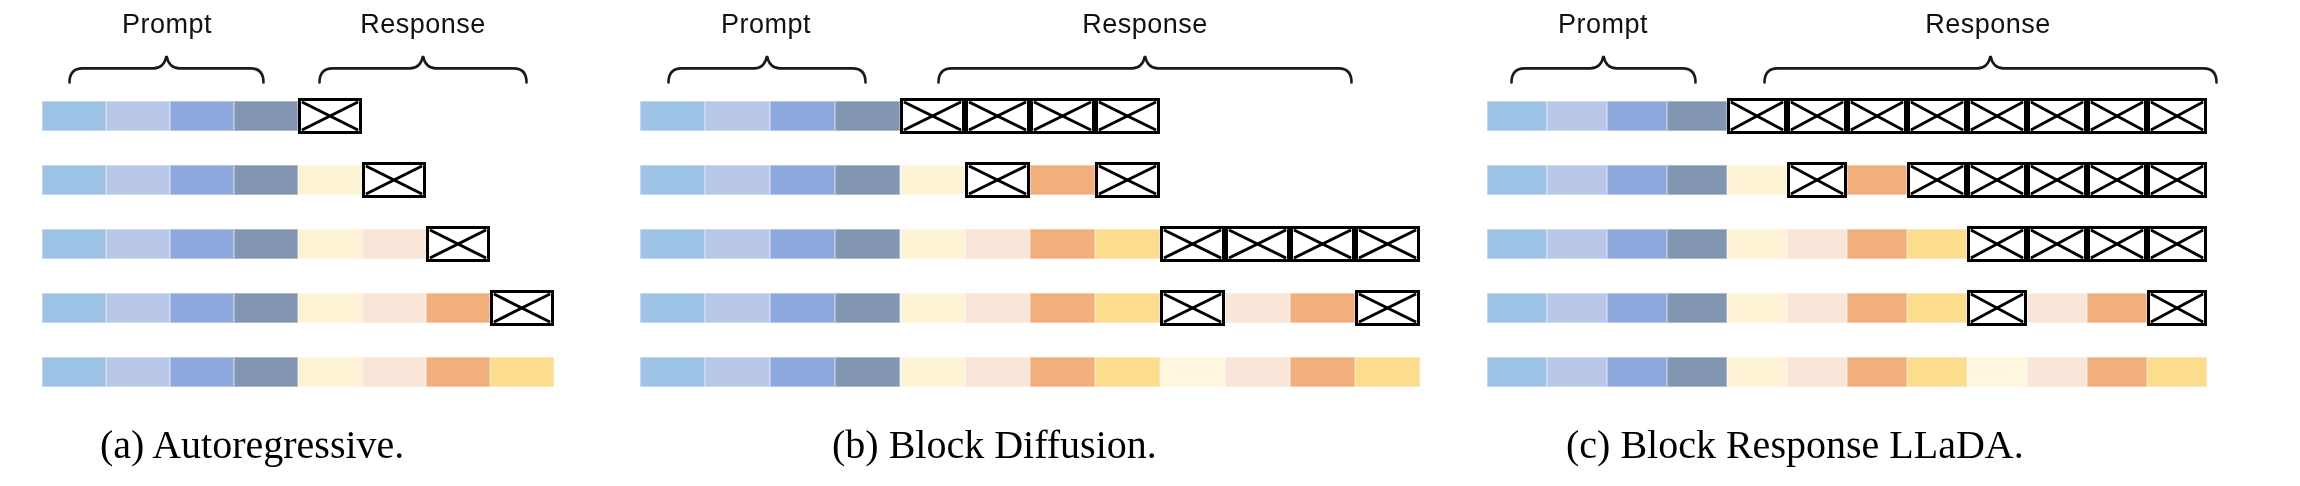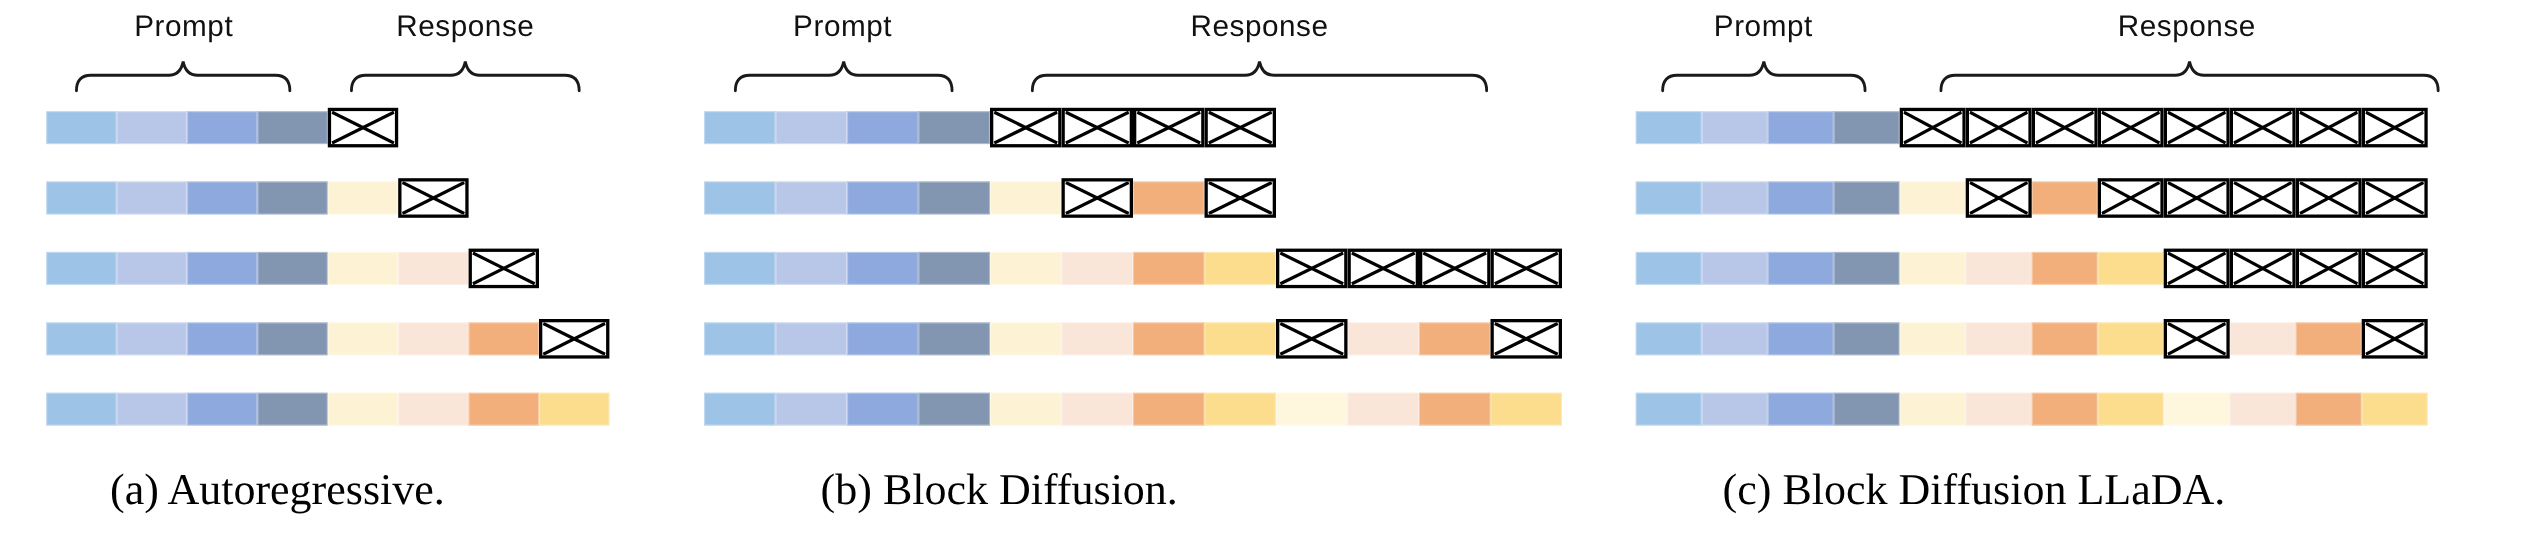--- a/index.html
+++ b/index.html
@@ -237,21 +237,21 @@
           <div class="cell" style="background: rgb(253, 243, 212);"></div>
           <div class="cell" style="background: rgb(250, 229, 217);"></div>
           <div class="cell" style="background: rgb(242, 175, 123);"></div>
           <div class="cell" style="background: rgb(251, 221, 141);"></div>
           <div class="cell" style="background: rgb(254, 246, 221);"></div>
           <div class="cell" style="background: rgb(250, 229, 217);"></div>
           <div class="cell" style="background: rgb(242, 175, 123);"></div>
           <div class="cell" style="background: rgb(251, 221, 141);"></div>
         </div>
       </div>
-    <div class="caption" style="left:746px">(b) Block Diffusion.</div>
+    <div class="caption" style="left:832px">(b) Block Diffusion.</div>
   </div>
 
   <div>
     <div class="group-label" style="left:1603px">Prompt</div>
     <svg class="brace" style="left:1510px;top:54px" width="187" height="30" viewBox="0 0 187 30">
         <path d="M1.5 28.5 Q1.5 14.399999999999999 14.5 14.399999999999999 L80.5 14.399999999999999 Q91 14.399999999999999 93.5 2 Q96 14.399999999999999 106.5 14.399999999999999 L172.5 14.399999999999999 Q185.5 14.399999999999999 185.5 28.5" fill="none" stroke="#1a1a1a" stroke-width="2.6" stroke-linecap="round"></path>
       </svg>
     <div class="group-label" style="left:1988px">Response</div>
     <svg class="brace" style="left:1763px;top:54px" width="455" height="30" viewBox="0 0 455 30">
         <path d="M1.5 28.5 Q1.5 14.399999999999999 14.5 14.399999999999999 L214.5 14.399999999999999 Q225 14.399999999999999 227.5 2 Q230 14.399999999999999 240.5 14.399999999999999 L440.5 14.399999999999999 Q453.5 14.399999999999999 453.5 28.5" fill="none" stroke="#1a1a1a" stroke-width="2.6" stroke-linecap="round"></path>
@@ -421,16 +421,16 @@
           <div class="cell" style="background: rgb(253, 243, 212);"></div>
           <div class="cell" style="background: rgb(250, 229, 217);"></div>
           <div class="cell" style="background: rgb(242, 175, 123);"></div>
           <div class="cell" style="background: rgb(251, 221, 141);"></div>
           <div class="cell" style="background: rgb(254, 246, 221);"></div>
           <div class="cell" style="background: rgb(250, 229, 217);"></div>
           <div class="cell" style="background: rgb(242, 175, 123);"></div>
           <div class="cell" style="background: rgb(251, 221, 141);"></div>
         </div>
       </div>
-    <div class="caption" style="left:1566px">(c) Block Diffusion LLaDA.</div>
+    <div class="caption" style="left:1566px">(c) Block Response LLaDA.</div>
   </div>
 
 </div>
 
 </body></html>

